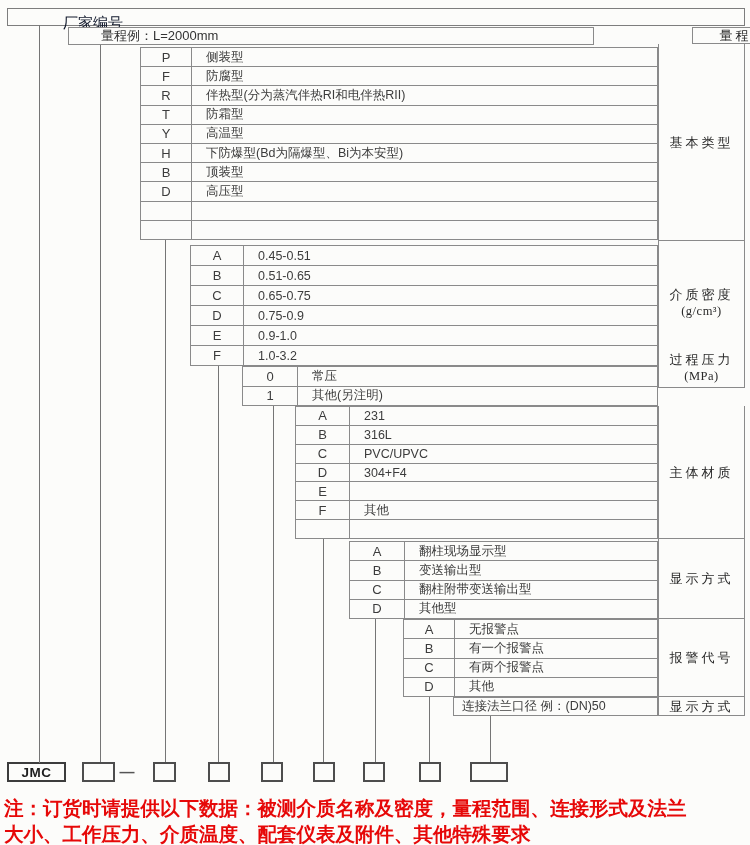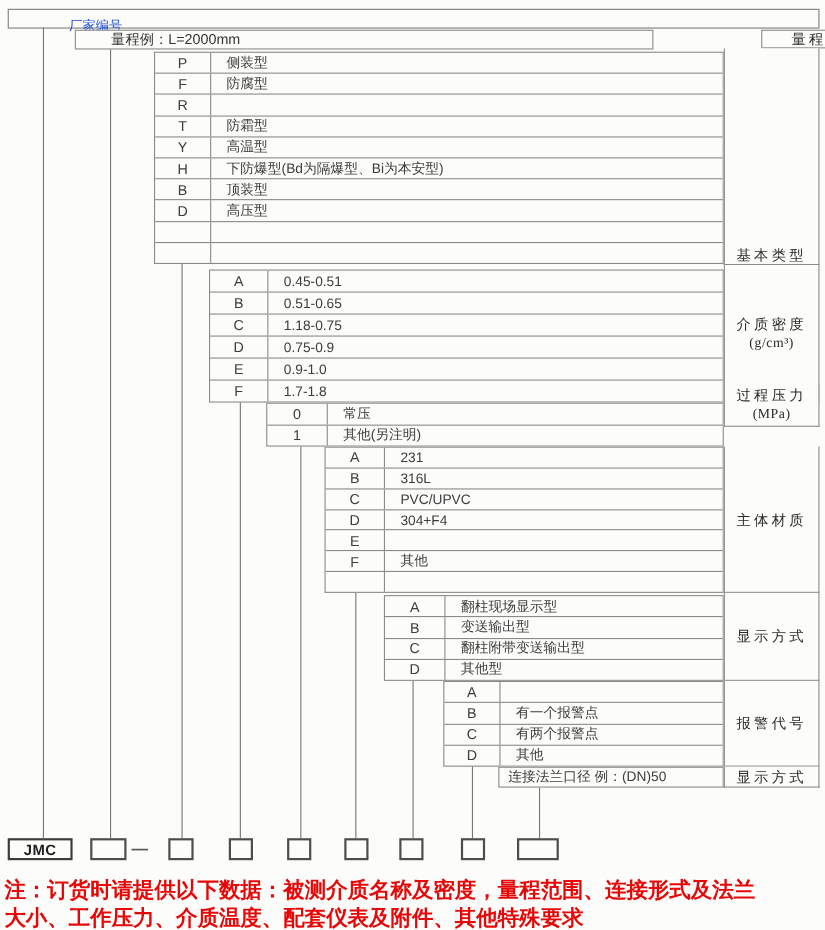--- a/index.html
+++ b/index.html
@@ -1,21 +1,21 @@
 <!DOCTYPE html>
 <html><head>
 <meta charset="utf-8">
 <style>
   html,body{margin:0;padding:0;}
   body{width:750px;height:845px;background:#fcfcfa;font-family:"Liberation Sans",sans-serif;}
   #diagram{position:relative;width:750px;height:845px;overflow:hidden;background:#fcfcfa;}
   .abs{position:absolute;box-sizing:border-box;}
   
   #factory-box{left:7px;top:8px;width:738px;height:18px;border:1px solid #7d7d7d;display:flex;align-items:center;background:#fcfcfa;}
-  #factory-box span{padding-left:55px;font-size:12px;color:#1d4ed8;margin-top:12px;}
+  #factory-box span{padding-left:55px;font-size:15px;color:#0f172a;margin-top:12px;}
   #range-box{left:68px;top:27px;width:526px;height:18px;border:1px solid #8a8a8a;display:flex;align-items:center;background:#fcfcfa;padding-left:18px;}
   #range-box span{padding-left:14px;font-size:13px;color:#333;}
   
   .tbl{border:1px solid #8a8a8a;display:flex;flex-direction:column;background:#fcfcfa;}
   .row{flex:1;display:flex;border-bottom:1px solid #8a8a8a;min-height:0;}
   .row:last-child{border-bottom:none;}
   .code{border-right:1px solid #8a8a8a;display:flex;align-items:center;justify-content:center;font-size:13px;color:#3c3c3c;flex:none;}
   .desc{flex:1;display:flex;align-items:center;padding-left:14px;font-size:12.5px;color:#3c3c3c;white-space:nowrap;overflow:hidden;}
   
   .lblcell{left:658px;width:87px;border:1px solid #8a8a8a;border-top:none;display:flex;flex-direction:column;align-items:center;justify-content:center;font-family:"Liberation Serif",serif;font-size:13px;letter-spacing:3px;color:#2a2a2a;line-height:17px;background:#fcfcfa;text-align:center;}
@@ -52,20 +52,21 @@
       <div class="row">
         <div class="code" style="width: 50px;">P</div>
         <div class="desc">侧装型</div>
       </div>
       <div class="row">
         <div class="code" style="width: 50px;">F</div>
         <div class="desc">防腐型</div>
       </div>
       <div class="row">
         <div class="code" style="width: 50px;">R</div>
+        <div class="desc">伴热型(分为蒸汽伴热RI和电伴热RII)</div>
       </div>
       <div class="row">
         <div class="code" style="width: 50px;">T</div>
         <div class="desc">防霜型</div>
       </div>
       <div class="row">
         <div class="code" style="width: 50px;">Y</div>
         <div class="desc">高温型</div>
       </div>
       <div class="row">
@@ -94,33 +95,33 @@
       <div class="row">
         <div class="code" style="width: 52px;">A</div>
         <div class="desc">0.45-0.51</div>
       </div>
       <div class="row">
         <div class="code" style="width: 52px;">B</div>
         <div class="desc">0.51-0.65</div>
       </div>
       <div class="row">
         <div class="code" style="width: 52px;">C</div>
-        <div class="desc">1.18-0.75</div>
+        <div class="desc">0.65-0.75</div>
       </div>
       <div class="row">
         <div class="code" style="width: 52px;">D</div>
         <div class="desc">0.75-0.9</div>
       </div>
       <div class="row">
         <div class="code" style="width: 52px;">E</div>
         <div class="desc">0.9-1.0</div>
       </div>
       <div class="row">
         <div class="code" style="width: 52px;">F</div>
-        <div class="desc">1.7-1.8</div>
+        <div class="desc">1.0-3.2</div>
       </div>
     </div>
     <div class="abs vline" style="left: 218px; top: 366px; height: 397px;"></div>
     <div class="abs tbl" style="left: 242px; top: 366px; width: 416px; height: 40px;">
       <div class="row">
         <div class="code" style="width: 54px;">0</div>
         <div class="desc">常压</div>
       </div>
       <div class="row">
         <div class="code" style="width: 54px;">1</div>
@@ -173,20 +174,21 @@
       </div>
       <div class="row">
         <div class="code" style="width: 54px;">D</div>
         <div class="desc">其他型</div>
       </div>
     </div>
     <div class="abs vline" style="left: 375px; top: 619px; height: 144px;"></div>
     <div class="abs tbl" style="left: 403px; top: 619px; width: 255px; height: 78px;">
       <div class="row">
         <div class="code" style="width: 50px;">A</div>
+        <div class="desc">无报警点</div>
       </div>
       <div class="row">
         <div class="code" style="width: 50px;">B</div>
         <div class="desc">有一个报警点</div>
       </div>
       <div class="row">
         <div class="code" style="width: 50px;">C</div>
         <div class="desc">有两个报警点</div>
       </div>
       <div class="row">
@@ -197,21 +199,21 @@
     <div class="abs vline" style="left: 429px; top: 697px; height: 66px;"></div>
     <div class="abs tbl" style="left: 453px; top: 697px; width: 205px; height: 19px;">
       <div class="row">
         <div class="desc" style="padding-left: 8px;">连接法兰口径 例：(DN)50</div>
       </div>
     </div>
     <div class="abs vline" style="left: 490px; top: 716px; height: 47px;"></div>
     <div class="abs lblcell first" style="top: 27px; height: 17px; margin-left: 34px;">
       <div>量程</div>
     </div>
-    <div class="abs lblcell" style="top: 44px; height: 197px; justify-content: flex-end;">
+    <div class="abs lblcell" style="top: 44px; height: 197px;">
       <div>基本类型</div>
     </div>
     <div class="abs lblcell" style="top: 241px; height: 125px; text-align: center;">
       <div>介质密度</div>
       <div class="unit">(g/cm³)</div>
     </div>
     <div class="abs lblcell" style="top: 348px; height: 40px;">
       <div>过程压力</div>
       <div class="unit">(MPa)</div>
     </div>

